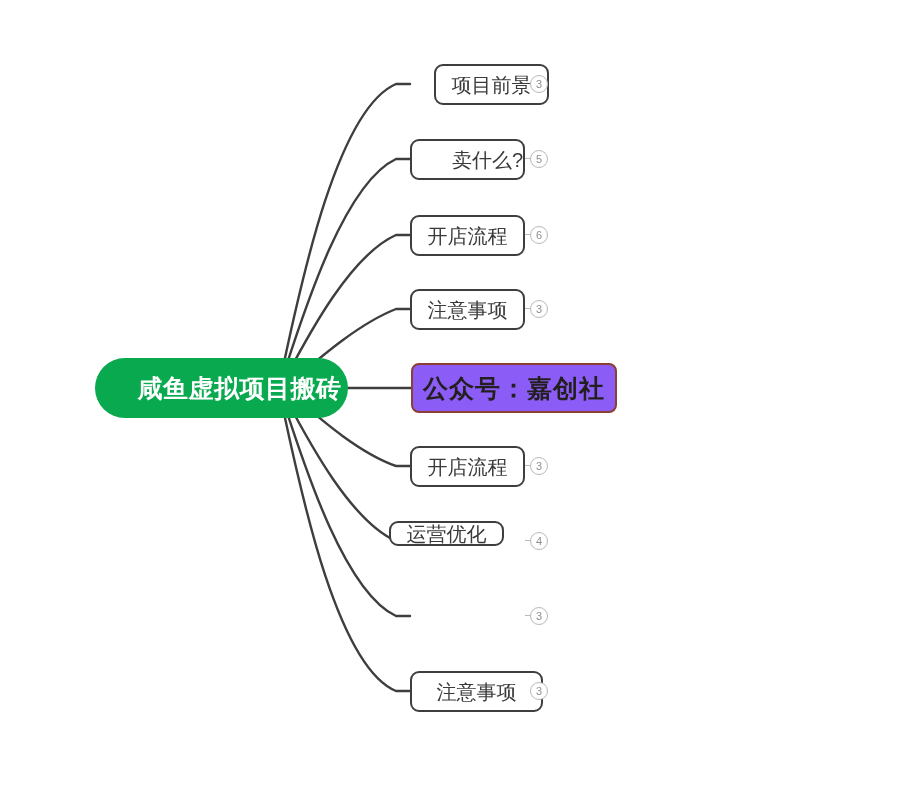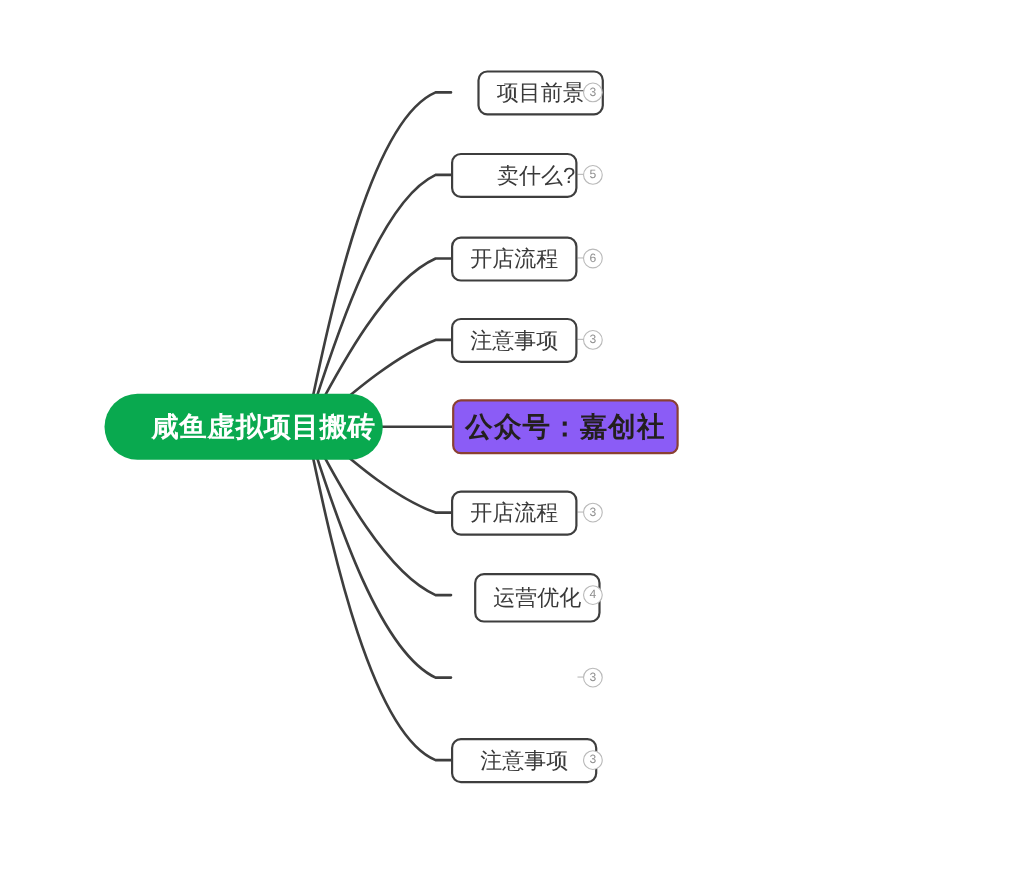--- a/index.html
+++ b/index.html
@@ -162,21 +162,21 @@
   <div class="child-node accent" style="left:411px; top:363px; width:206px; height:50px; background:#8b5cf6;">
     <span class="child-label">公众号：嘉创社</span>
   </div>
 
   <div class="child-node" style="left:410px; top:446px; width:115px; height:41px;">
     <span class="child-label">开店流程</span>
   </div>
   <div class="badge-stub" style="left:525px; top:465px;"></div>
   <div class="badge" style="left:530px; top:457px;">3</div>
 
-  <div class="child-node" style="left:431px; top:521px; width:115px; height:45px;">
+  <div class="child-node" style="left:389px; top:521px; width:115px; height:25px;">
     <span class="child-label">运营优化</span>
   </div>
   <div class="badge-stub" style="left:525px; top:540px;"></div>
   <div class="badge" style="left:530px; top:532px;">4</div>
 
   <div class="badge-stub" style="left:525px; top:615px;"></div>
   <div class="badge" style="left:530px; top:607px;">3</div>
 
   <div class="child-node" style="left:410px; top:671px; width:133px; height:41px;">
     <span class="child-label">注意事项</span>

